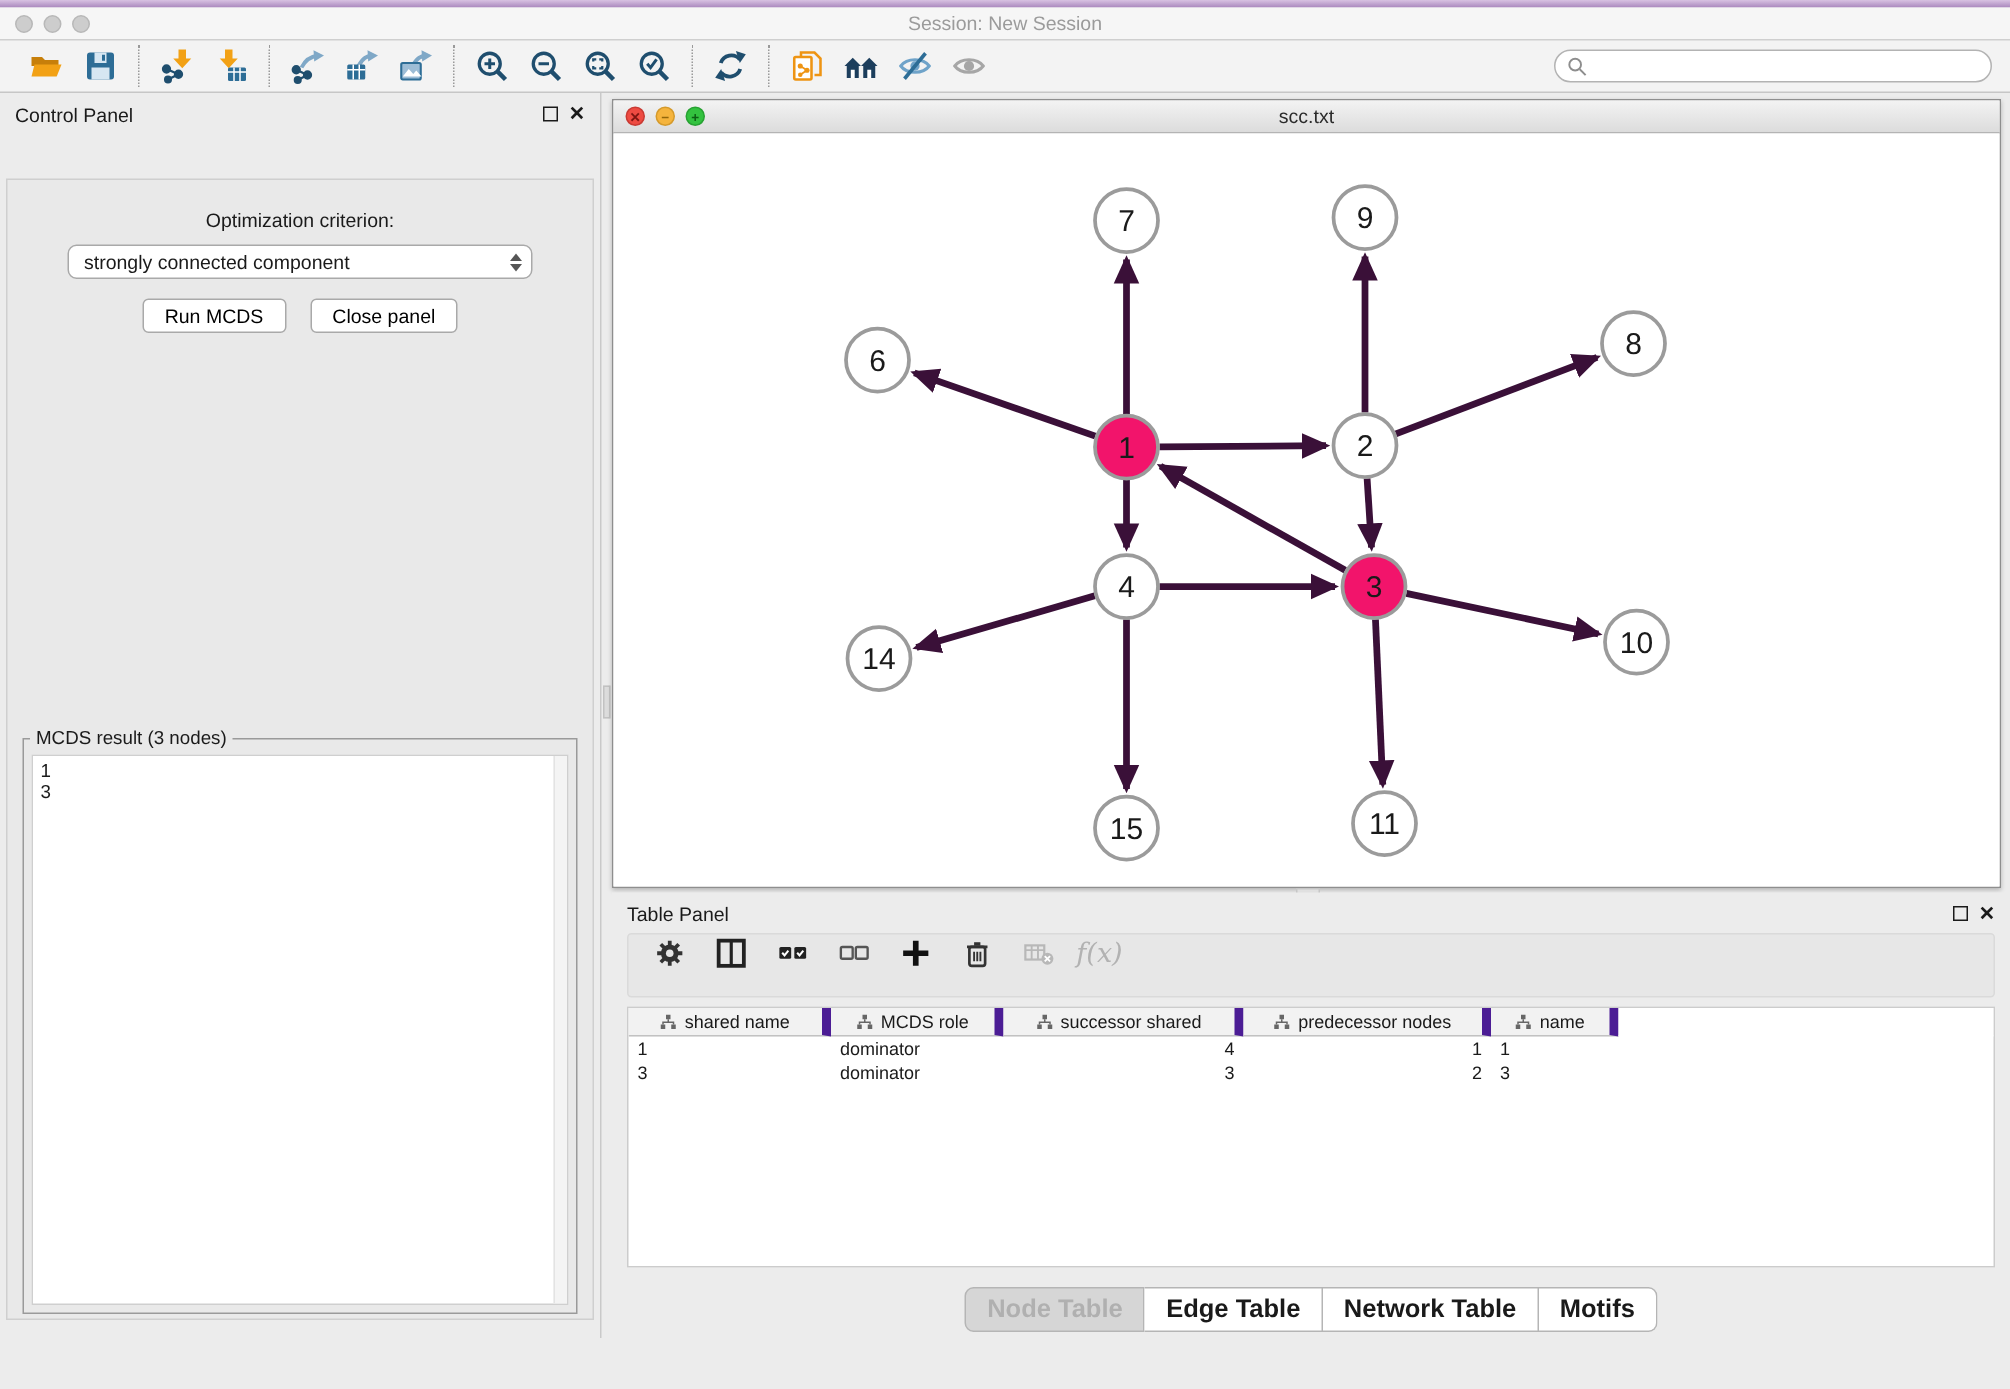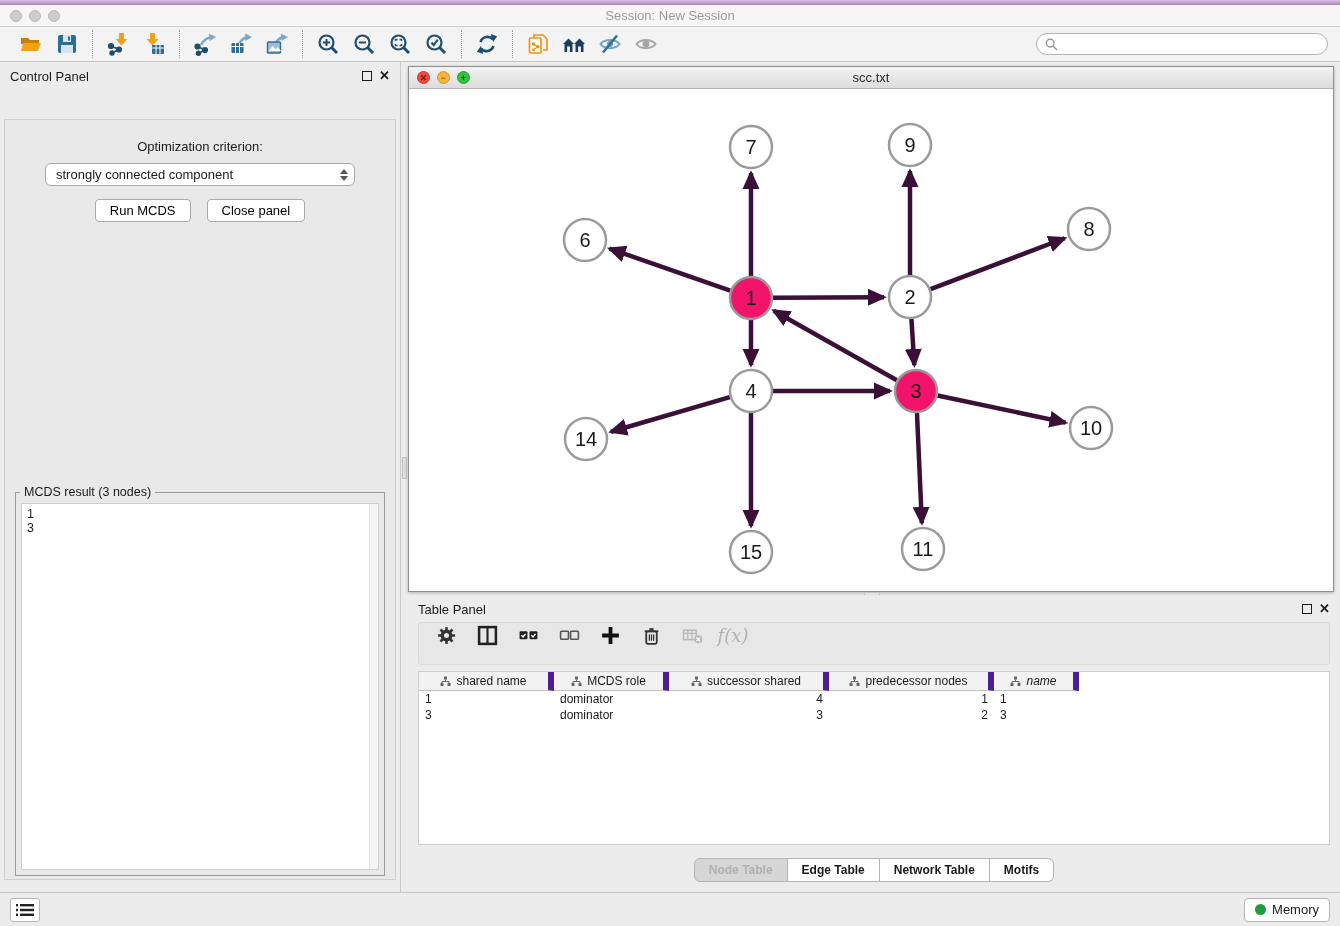--- a/index.html
+++ b/index.html
@@ -90,21 +90,21 @@
   .tbl { position:absolute; left:10px; right:10px; top:76px; height:174px; background:#fff;
          border:1px solid #cccccc; overflow:hidden; }
   .tbl-head { display:flex; height:19px; }
   .th { background:#f2f2f2; border-right:6px solid #4c1d95; border-bottom:1px solid #c2c2c2;
         display:flex; align-items:center; justify-content:center; gap:5px; font-size:12px; padding:0 4px; }
   .th svg { flex:none; }
   .th-fill { flex:1; background:#fff; border-bottom:1px solid #fff; }
   .tbl-row { display:flex; height:16px; }
   .td { font-size:12px; line-height:16px; padding:0 6px; white-space:nowrap; overflow:hidden; }
   .tp-tabs { position:absolute; left:0; right:0; top:263px; display:flex; justify-content:center; }
-  .tp-tab { font-size:12px; font-weight:bold; padding:4px 14px; background:#fff; border:1px solid #b5b5b5;
+  .tp-tab { font-size:17px; font-weight:bold; padding:4px 14px; background:#fff; border:1px solid #b5b5b5;
             border-left-width:0; }
   .tp-tab:first-child { border-left-width:1px; border-radius:6px 0 0 6px; }
   .tp-tab:last-child { border-radius:0 6px 6px 0; }
   .tp-tab.active { background:#d6d6d6; color:#b0b0b0; }
 
   
   .statusbar { position:absolute; left:0; right:0; bottom:0; height:34px; background:#ececec;
                border-top:1px solid #c4c4c4; display:flex; align-items:center; padding:0 10px; }
   .list-btn { width:30px; height:24px; background:#fff; border:1px solid #b5b5b5; border-radius:3px;
               display:flex; align-items:center; justify-content:center; }
@@ -536,21 +536,21 @@
                 <svg width="11" height="11" viewBox="0 0 11 11">
                   <g fill="#666">
                     <rect x="4" y="0.5" width="3" height="3"></rect>
                     <rect x="0.5" y="7" width="3" height="3"></rect>
                     <rect x="7.5" y="7" width="3" height="3"></rect>
                   </g>
                   <path d="M5.5 3.5 V5.5 M2 7 V5.5 h7 V7" fill="none" stroke="#666" stroke-width="1"></path>
                 </svg>
                 <span>predecessor nodes</span>
               </div>
-              <div class="th" style="width: 85px; font-style: italic;">
+              <div class="th" style="width: 85px;">
                 <svg width="11" height="11" viewBox="0 0 11 11">
                   <g fill="#666">
                     <rect x="4" y="0.5" width="3" height="3"></rect>
                     <rect x="0.5" y="7" width="3" height="3"></rect>
                     <rect x="7.5" y="7" width="3" height="3"></rect>
                   </g>
                   <path d="M5.5 3.5 V5.5 M2 7 V5.5 h7 V7" fill="none" stroke="#666" stroke-width="1"></path>
                 </svg>
                 <span>name</span>
               </div>
@@ -576,31 +576,13 @@
         <div class="tp-tabs" id="tp-tabs">
             <div class="tp-tab active">Node Table</div>
             <div class="tp-tab">Edge Table</div>
             <div class="tp-tab">Network Table</div>
             <div class="tp-tab">Motifs</div>
           </div>
       </div>
     </div>
   </div>
 
-  <div class="statusbar">
-    <span class="list-btn">
-        <svg width="18" height="14" viewBox="0 0 18 14">
-          <g fill="#222">
-            <rect x="0" y="1" width="2" height="2.4"></rect>
-            <rect x="4" y="1" width="14" height="2.4"></rect>
-            <rect x="0" y="5.8" width="2" height="2.4"></rect>
-            <rect x="4" y="5.8" width="14" height="2.4"></rect>
-            <rect x="0" y="10.6" width="2" height="2.4"></rect>
-            <rect x="4" y="10.6" width="14" height="2.4"></rect>
-          </g>
-        </svg>
-      </span>
-    <span class="memory-btn">
-      <span class="memory-dot"></span>
-      <span>Memory</span>
-    </span>
-  </div>
 </div>
 
 </body></html>

